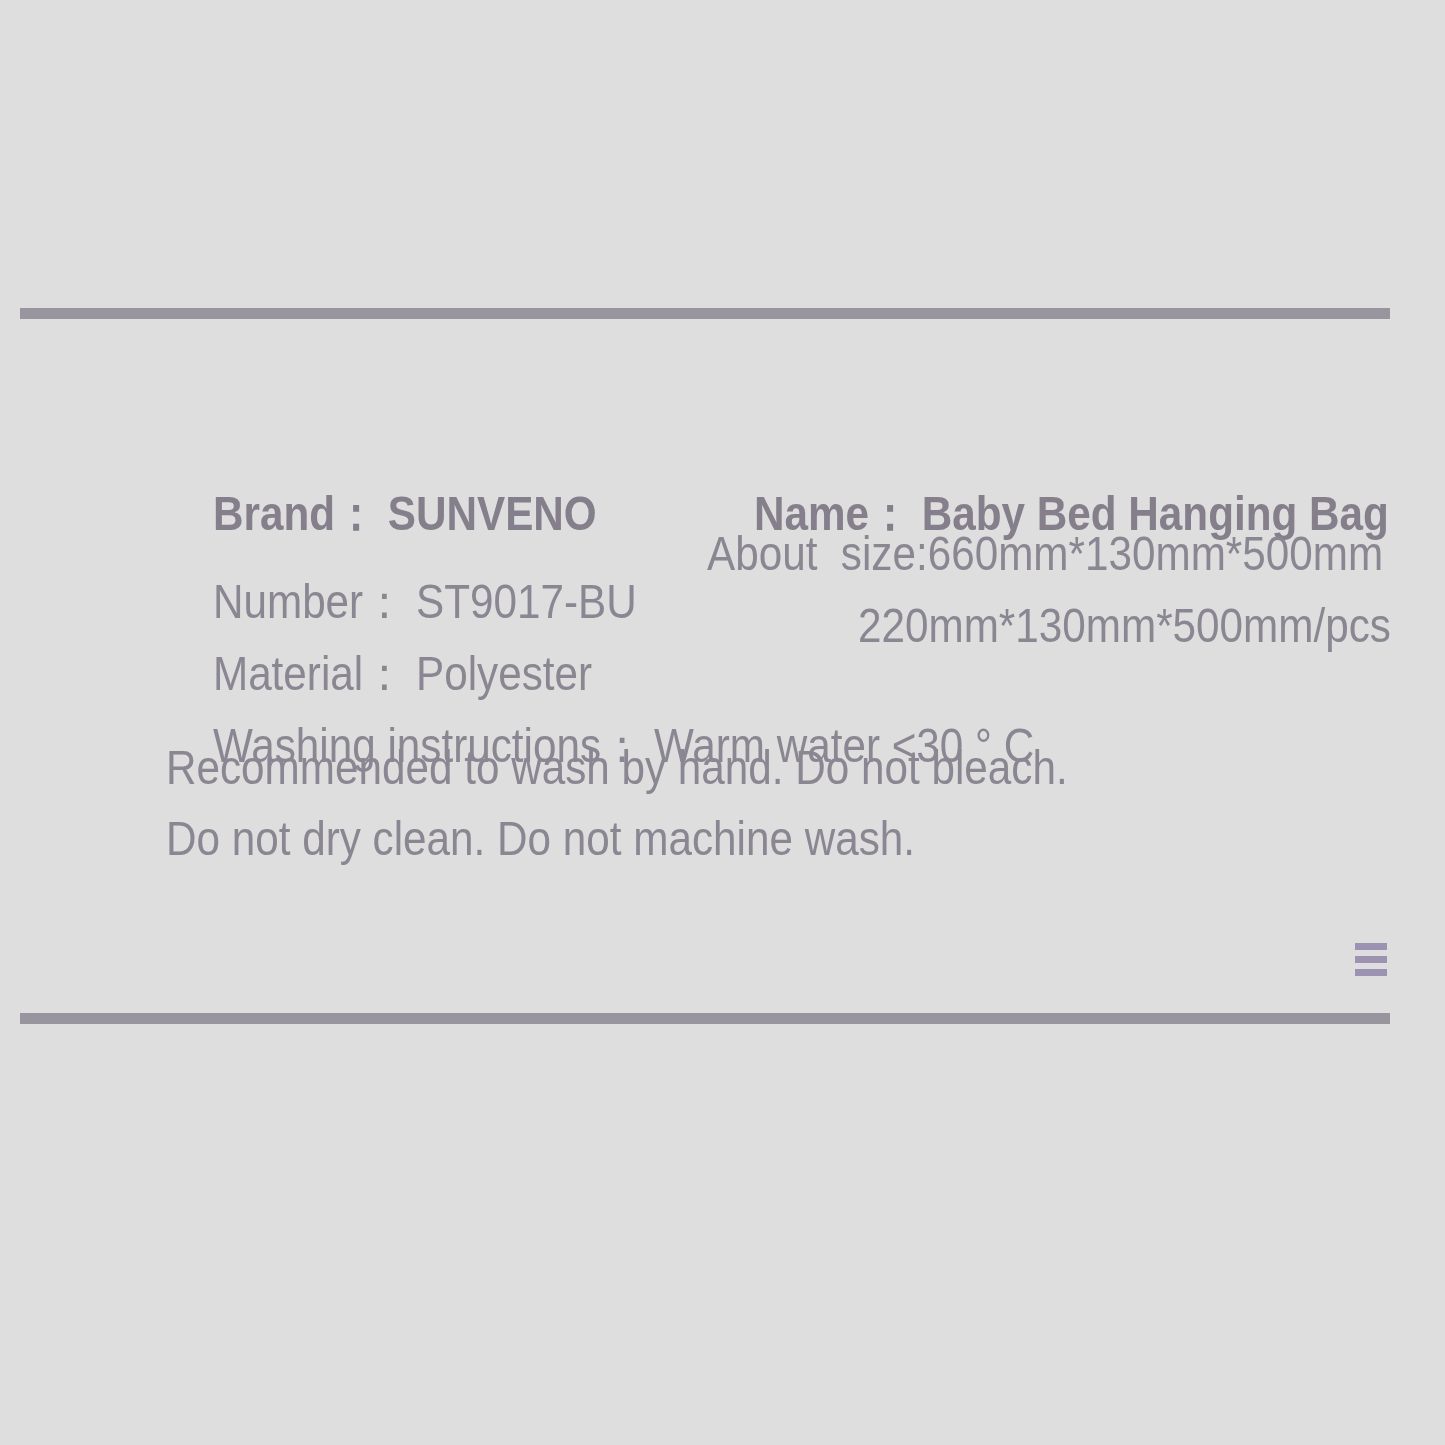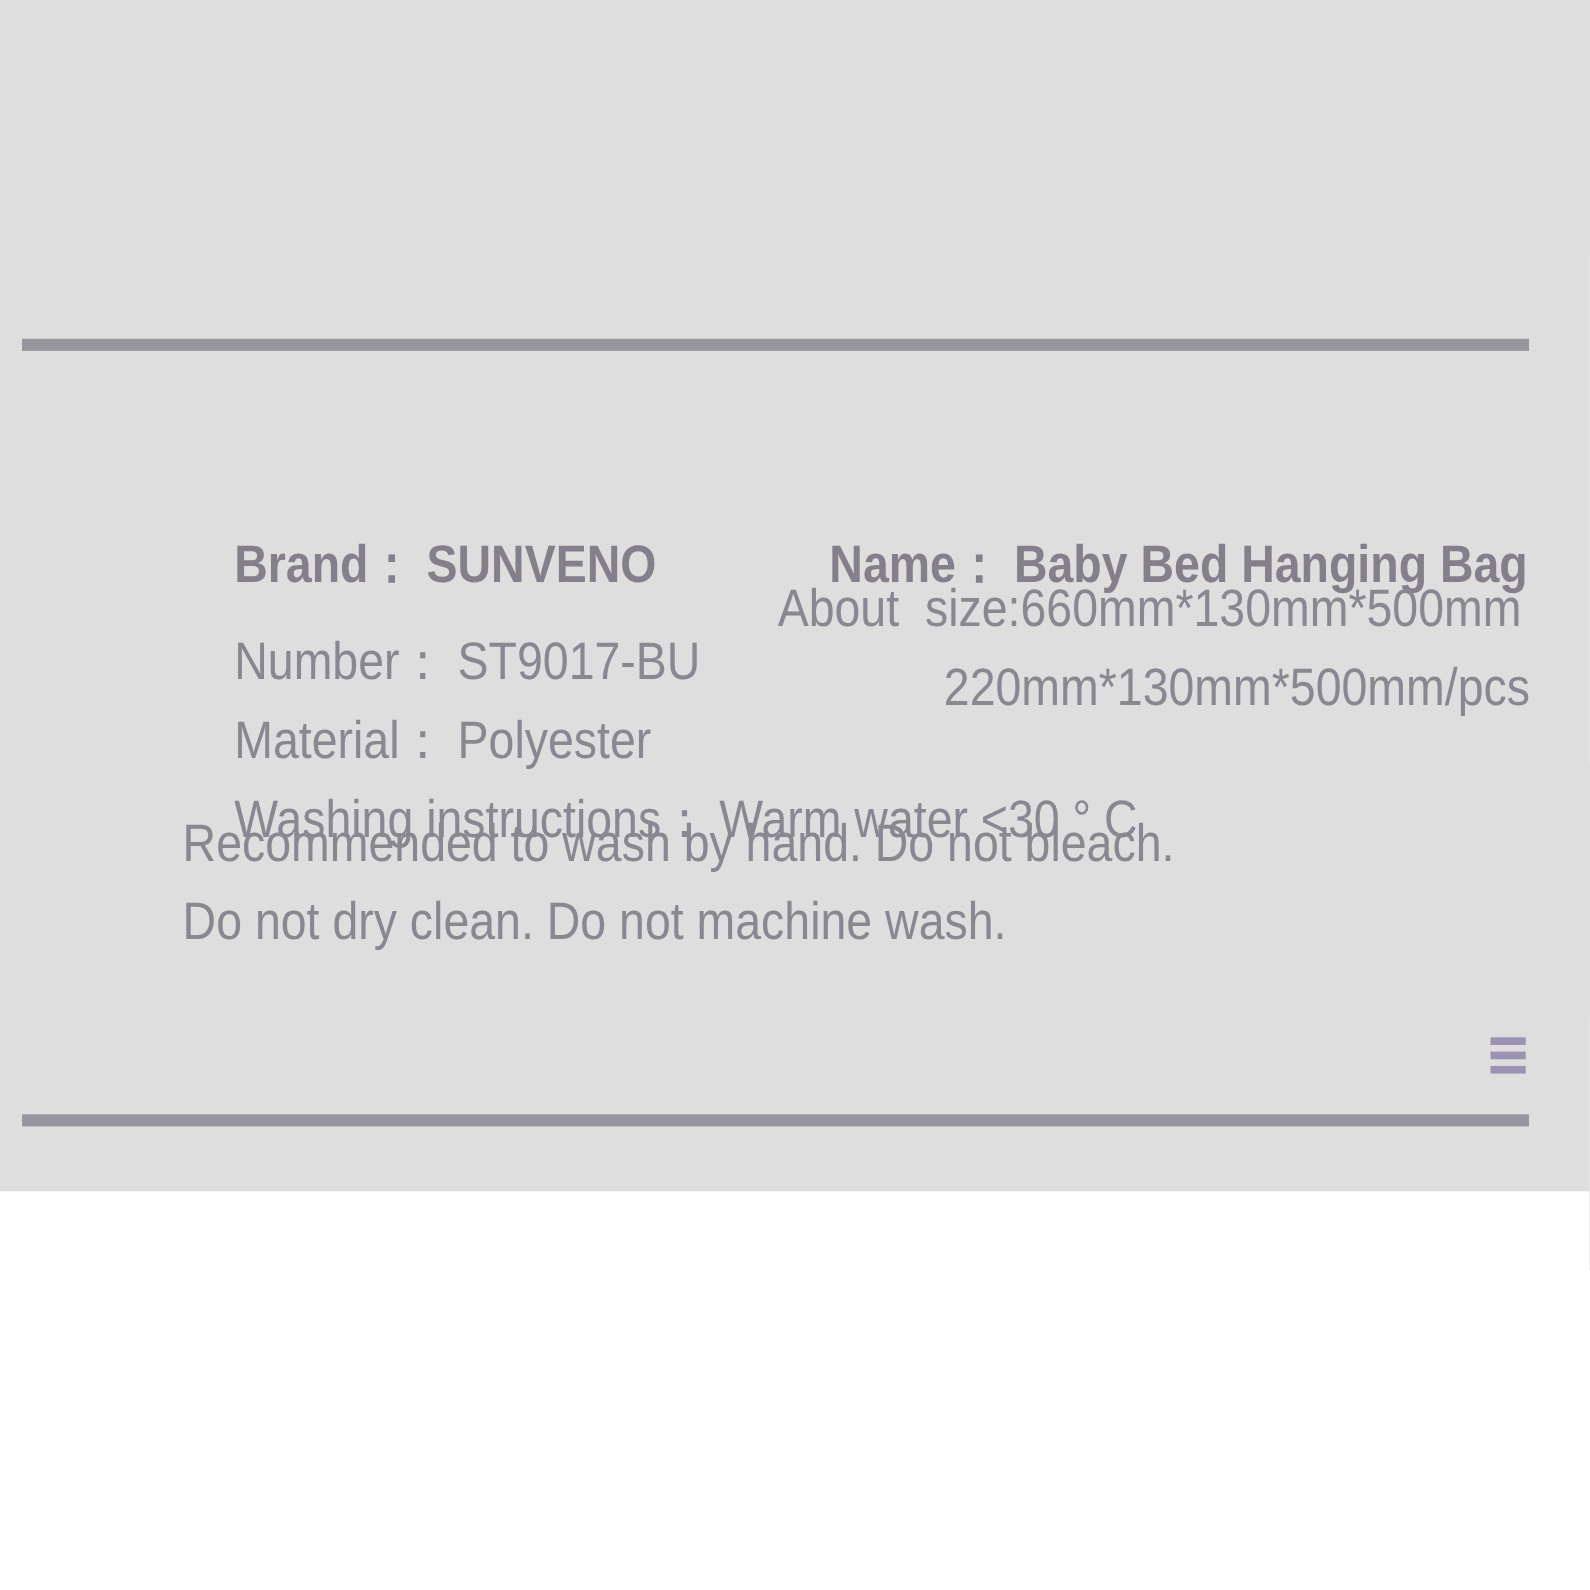--- a/index.html
+++ b/index.html
@@ -1,18 +1,18 @@
 <!DOCTYPE html>
 <html style="--bg: #dedede; --divider: #99959f; --text: #8b8792; --text-bold: #847f8b; --accent: #9c92b2;"><head>
 <meta charset="utf-8">
 <style>
   html,body { margin:0; padding:0; }
   .canvas {
     position:relative;
-    width:1445px; height:1083px;
+    width:1445px; height:1445px;
     background:var(--bg,#dedede);
     font-family:"Liberation Sans", sans-serif;
     overflow:hidden;
   }
   .rule {
     position:absolute;
     left:20px; width:1370px; height:11px;
     background:var(--divider,#99959f);
   }
   .rule-top    { top:308px; }

